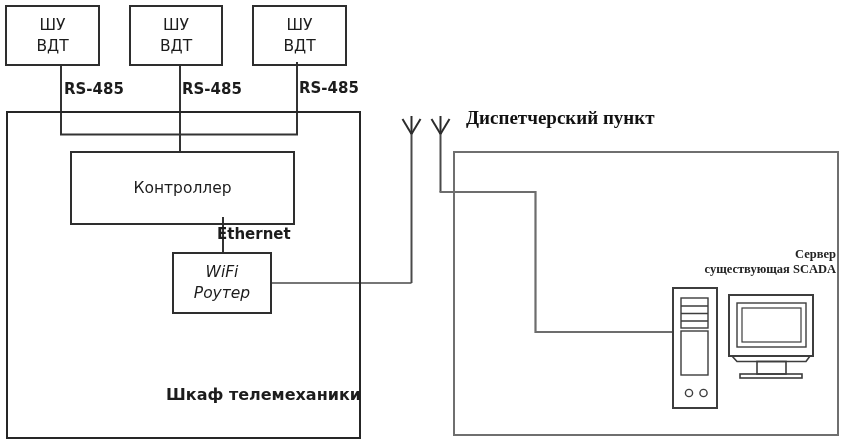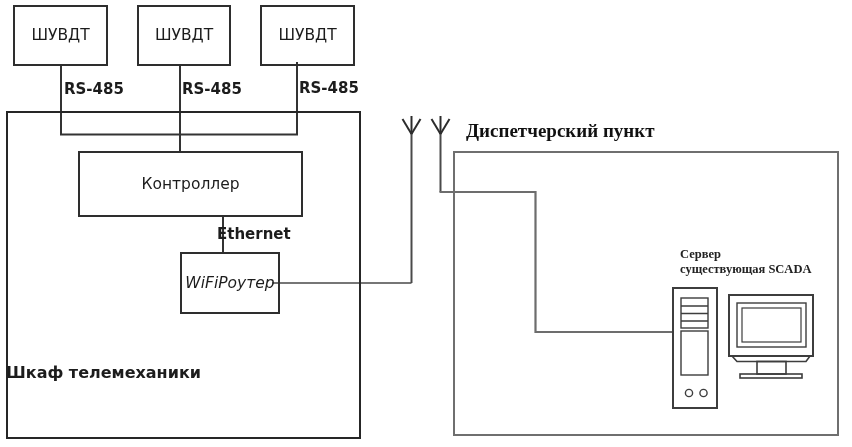--- a/index.html
+++ b/index.html
@@ -4,31 +4,31 @@
 <style>
   html,body { margin:0; padding:0; background:#ffffff; }
   #stage {
     position:relative; width:852px; height:447px; background:#ffffff;
     font-family:"DejaVu Sans","Liberation Sans",sans-serif; color:#1c1c1c;
     overflow:hidden;
   }
   #wires { position:absolute; left:0; top:0; width:852px; height:447px; }
   .box {
     position:absolute; box-sizing:border-box; border:2px solid #2e2e2e;
-    background:transparent; display:flex; 
-    align-items:center; justify-content:center; text-align:center;margin-left:8px;
+    background:transparent; display:flex; flex-direction:column;
+    align-items:center; justify-content:center; text-align:center;
   }
   .node-label { font-size:15.5px; line-height:21px; white-space:nowrap; }
   .frame { position:absolute; box-sizing:border-box; background:transparent; }
   .cabinet-frame { border:2px solid #262626; }
   .dispatcher-frame { border:2px solid #6f6f6f; }
   .lbl { position:absolute; font-size:15px; line-height:17px; white-space:nowrap;font-weight:bold; }
-  .lbl-center { text-align:left; }
+  .lbl-center { text-align:right; }
   .serif { font-family:"Liberation Serif","DejaVu Serif",serif; }
-  .dispatcher-title { font-size:19px; color:#111;margin-top:13px; }
+  .dispatcher-title { font-size:19px; color:#111; }
   .server-caption { font-size:12.5px; line-height:15px; color:#222; }
   .cabinet-caption { font-size:16px; }
 </style>
 </head>
 <body>
 
 <div id="stage">
 
   <svg id="wires" viewBox="0 0 852 447" xmlns="http://www.w3.org/2000/svg">
 
@@ -89,32 +89,32 @@
   </div>
   <div class="box" style="left:252px; top:5px; width:95px; height:61px;">
     <span class="node-label">ШУ</span>
     <span class="node-label">ВДТ</span>
   </div>
 
   <span class="lbl" style="left:64px; top:81px;">RS-485</span>
   <span class="lbl" style="left:182px; top:81px;">RS-485</span>
   <span class="lbl" style="left:299px; top:80px;">RS-485</span>
 
-  <div class="box" style="left:70px; top:151px; width:225px; height:66px;">
+  <div class="box" style="left:70px; top:151px; width:225px; height:74px;">
     <span class="node-label">Контроллер</span>
   </div>
 
   <span class="lbl" style="left:217px; top:226px;">Ethernet</span>
 
   <div class="box" style="left:172px; top:252px; width:100px; height:62px;font-style:italic;">
     <span class="node-label">WiFi</span>
     <span class="node-label">Роутер</span>
   </div>
 
-  <div class="lbl lbl-center cabinet-caption" style="left:6px; top:364px; width:355px;">Шкаф телемеханики</div>
+  <div class="lbl lbl-center cabinet-caption" style="left:6px; top:386px; width:355px;">Шкаф телемеханики</div>
 
   <div class="lbl serif dispatcher-title" style="left:466px; top:109px;">Диспетчерский пункт</div>
 
   <div class="lbl lbl-center serif server-caption" style="left:680px; top:247px; width:156px; white-space:normal;">
     <div>Сервер</div>
     <div>существующая SCADA</div>
   </div>
 
 </div>
 

